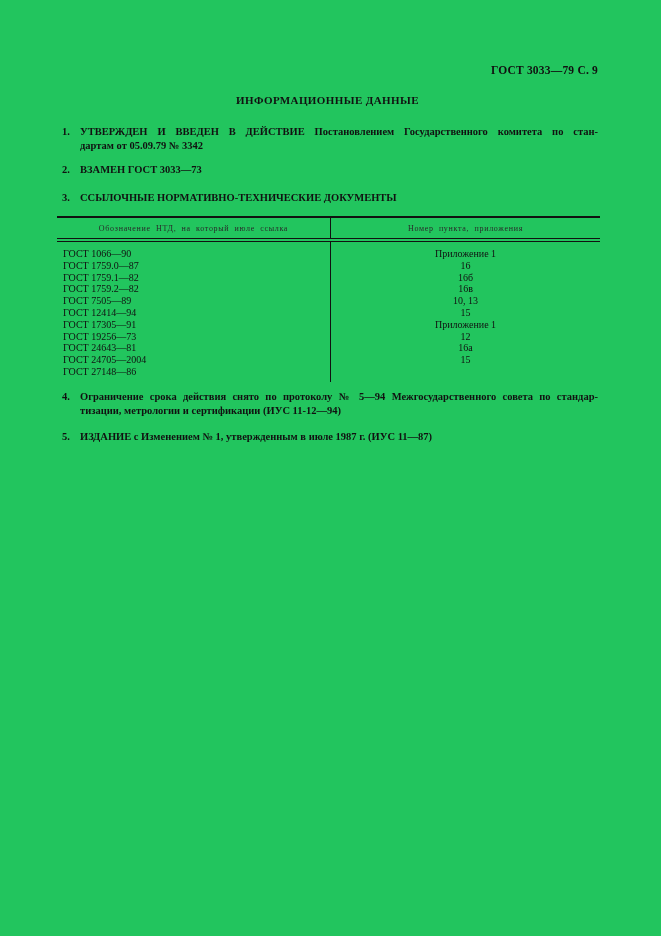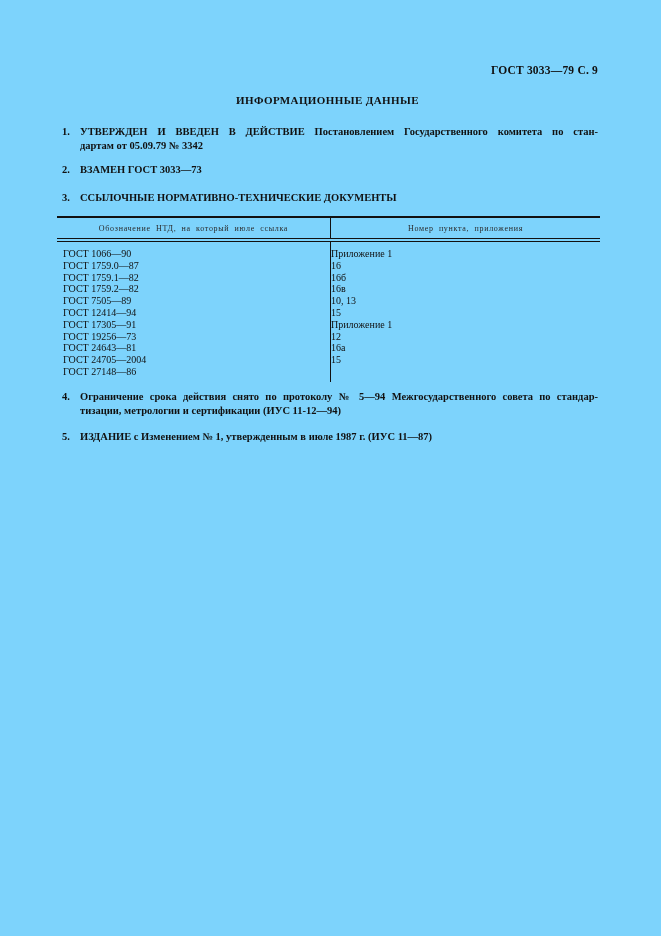--- a/index.html
+++ b/index.html
@@ -4,21 +4,21 @@
 <style>
   html, body { margin: 0; padding: 0; }
   body {
     width: 661px; height: 936px;
     background: #ffffff;
     font-family: "Liberation Serif", serif;
     color: #111111;
     position: relative;
     overflow: hidden;
   }
-  .page { position: absolute; inset: 0; background: #7dd3fc; }
+  .page { position: absolute; inset: 0; background: #22c55e; }
 
   .page-header {
     position: absolute; top: 64px; right: 63px;
     font-weight: bold; font-size: 11.5px; letter-spacing: 0.2px;
     white-space: nowrap;
   }
 
   .page-title {
     position: absolute; top: 94px; left: 57px; right: 63px;
     text-align: center;
@@ -62,21 +62,21 @@
   .t-head .hc1 { width: 274px; border-right: 1.5px solid #111; }
   .t-head .hc2 { flex: 1; }
 
   .t-body { display: flex; }
   .t-col { box-sizing: border-box; }
   .t-col-left {
     width: 274px;
     border-right: 1.5px solid #111;
     padding: 6px 16px 4px 6px;
   }
-  .t-col-right { flex: 1; padding: 6px 0 4px 0; }
+  .t-col-right { flex: 1; padding: 6px 0 4px 0; text-align: center; }
   .t-line { height: 11.8px; line-height: 11.8px; white-space: nowrap; }
 </style>
 </head>
 <body>
 
 <div class="page">
 
   <div class="page-header">ГОСТ 3033—79 С. 9</div>
 
   <div class="page-title">ИНФОРМАЦИОННЫЕ ДАННЫЕ</div>

